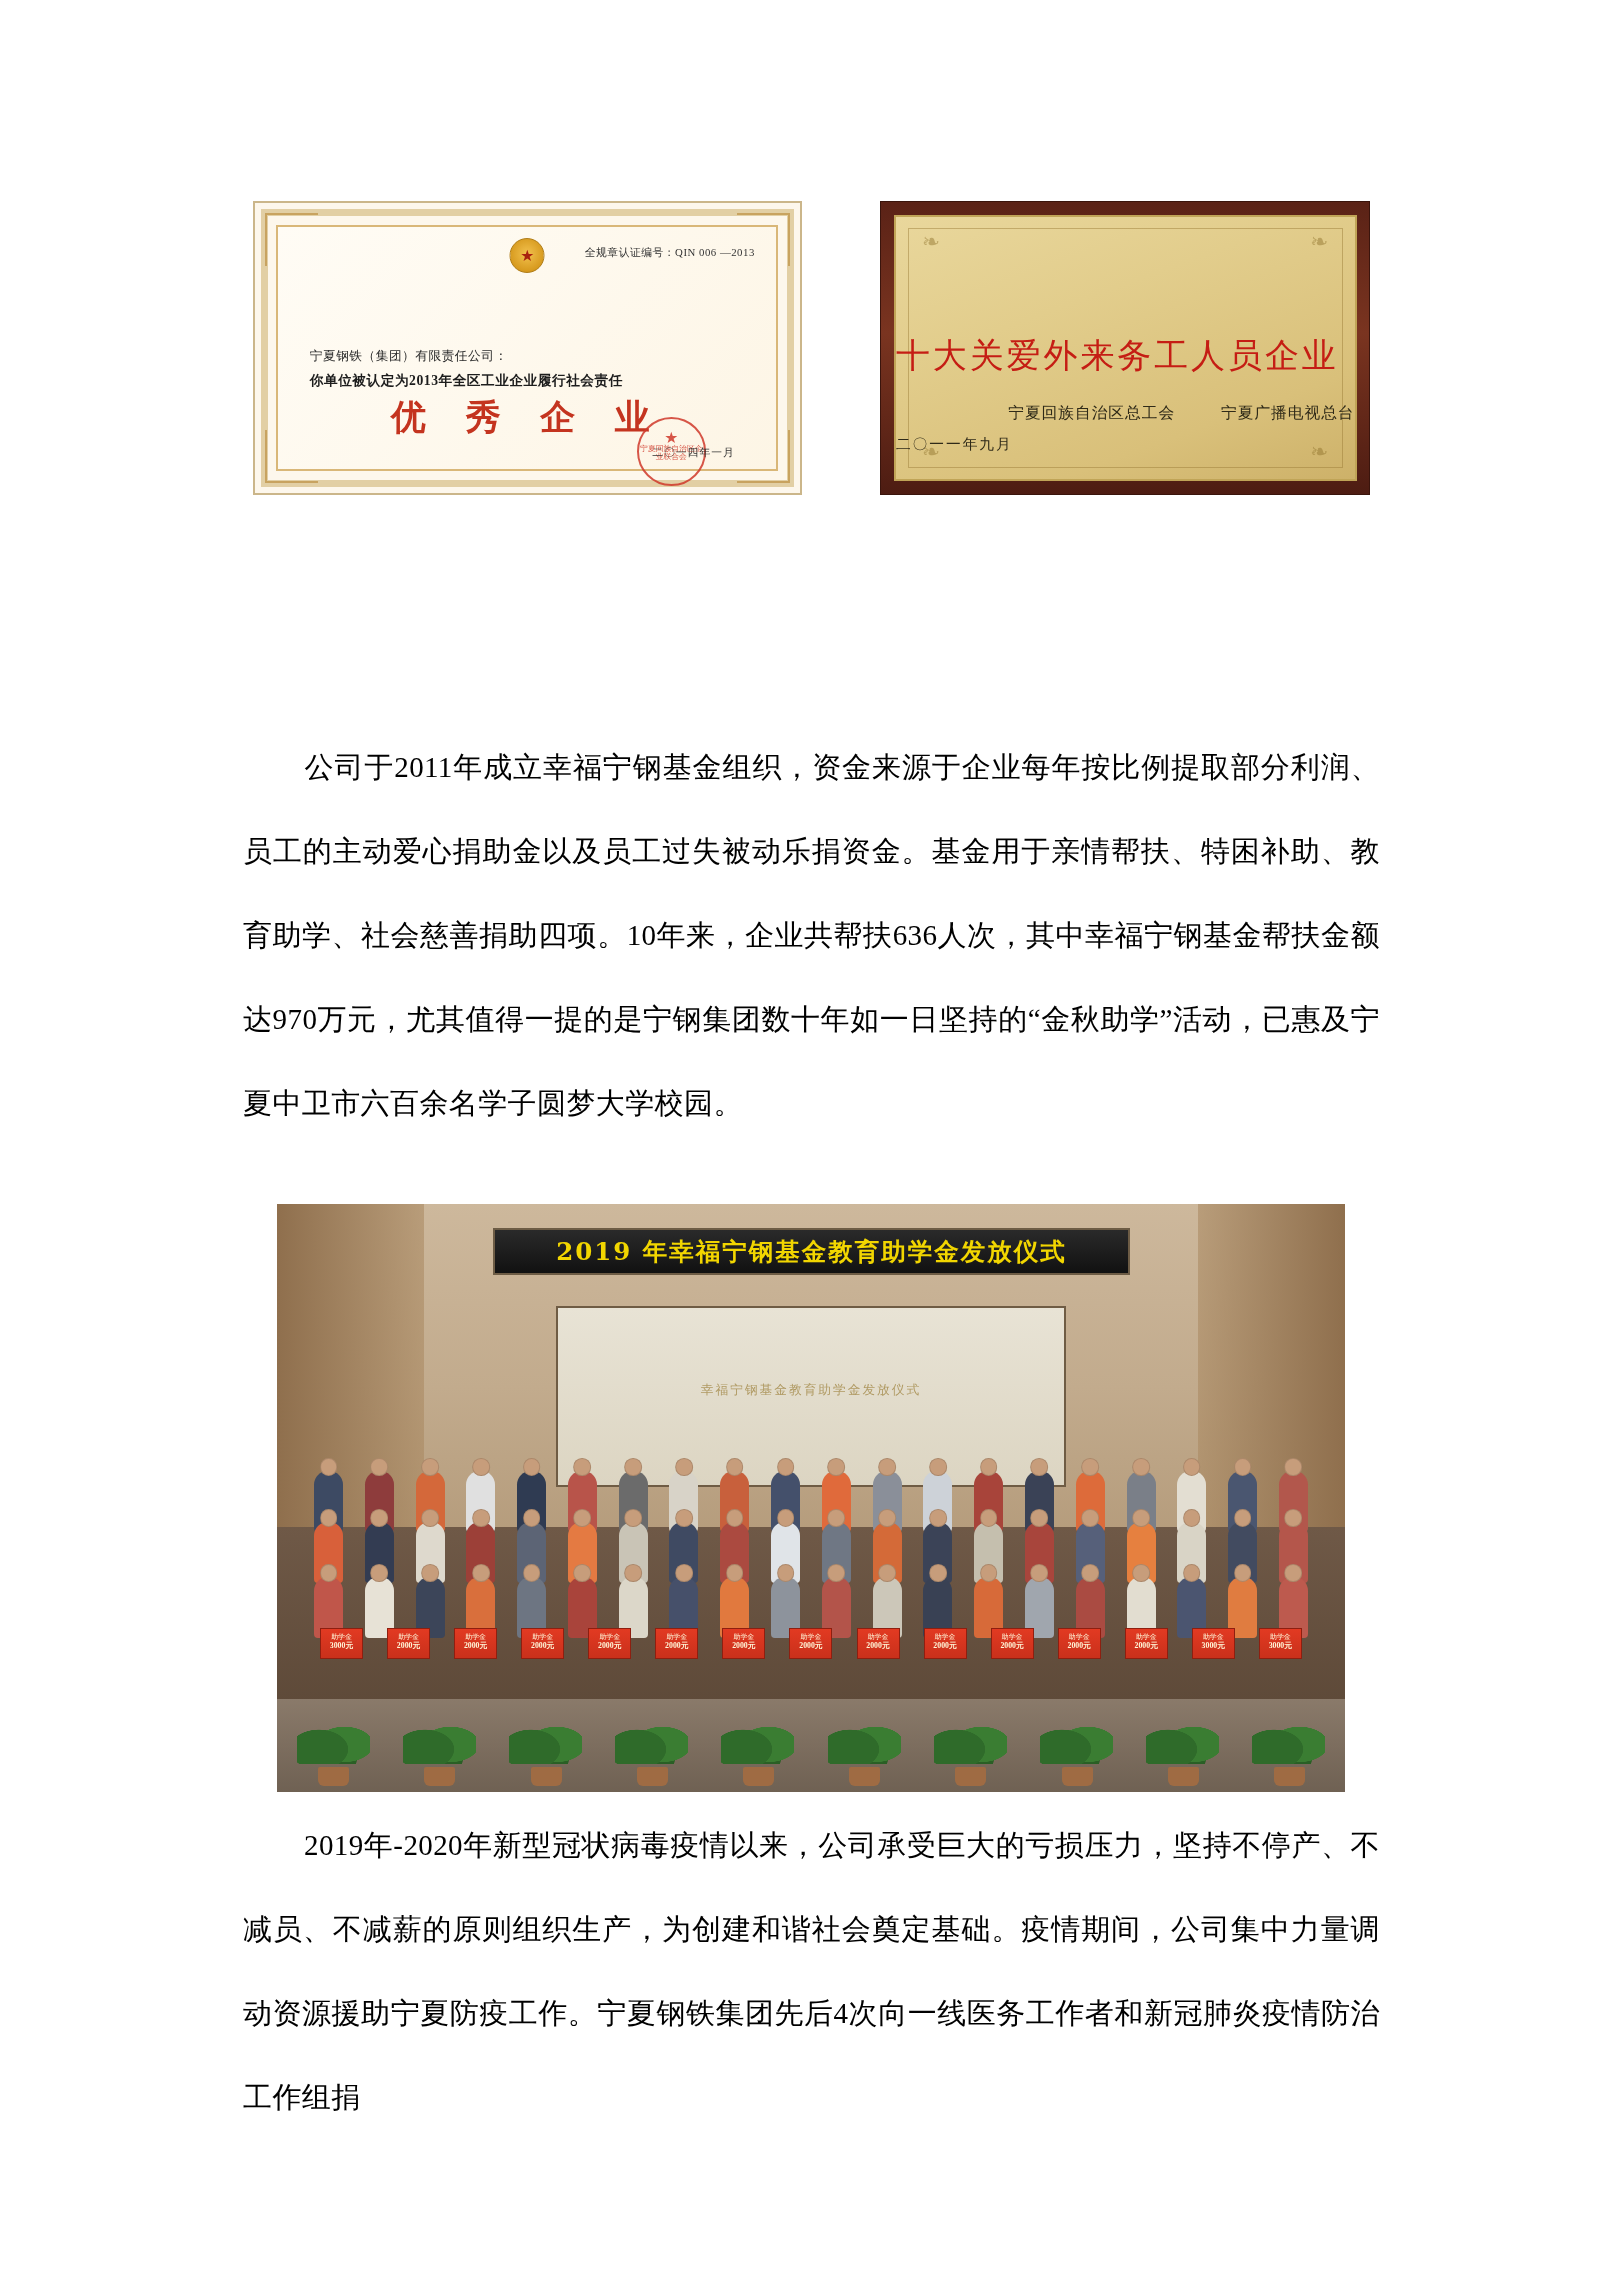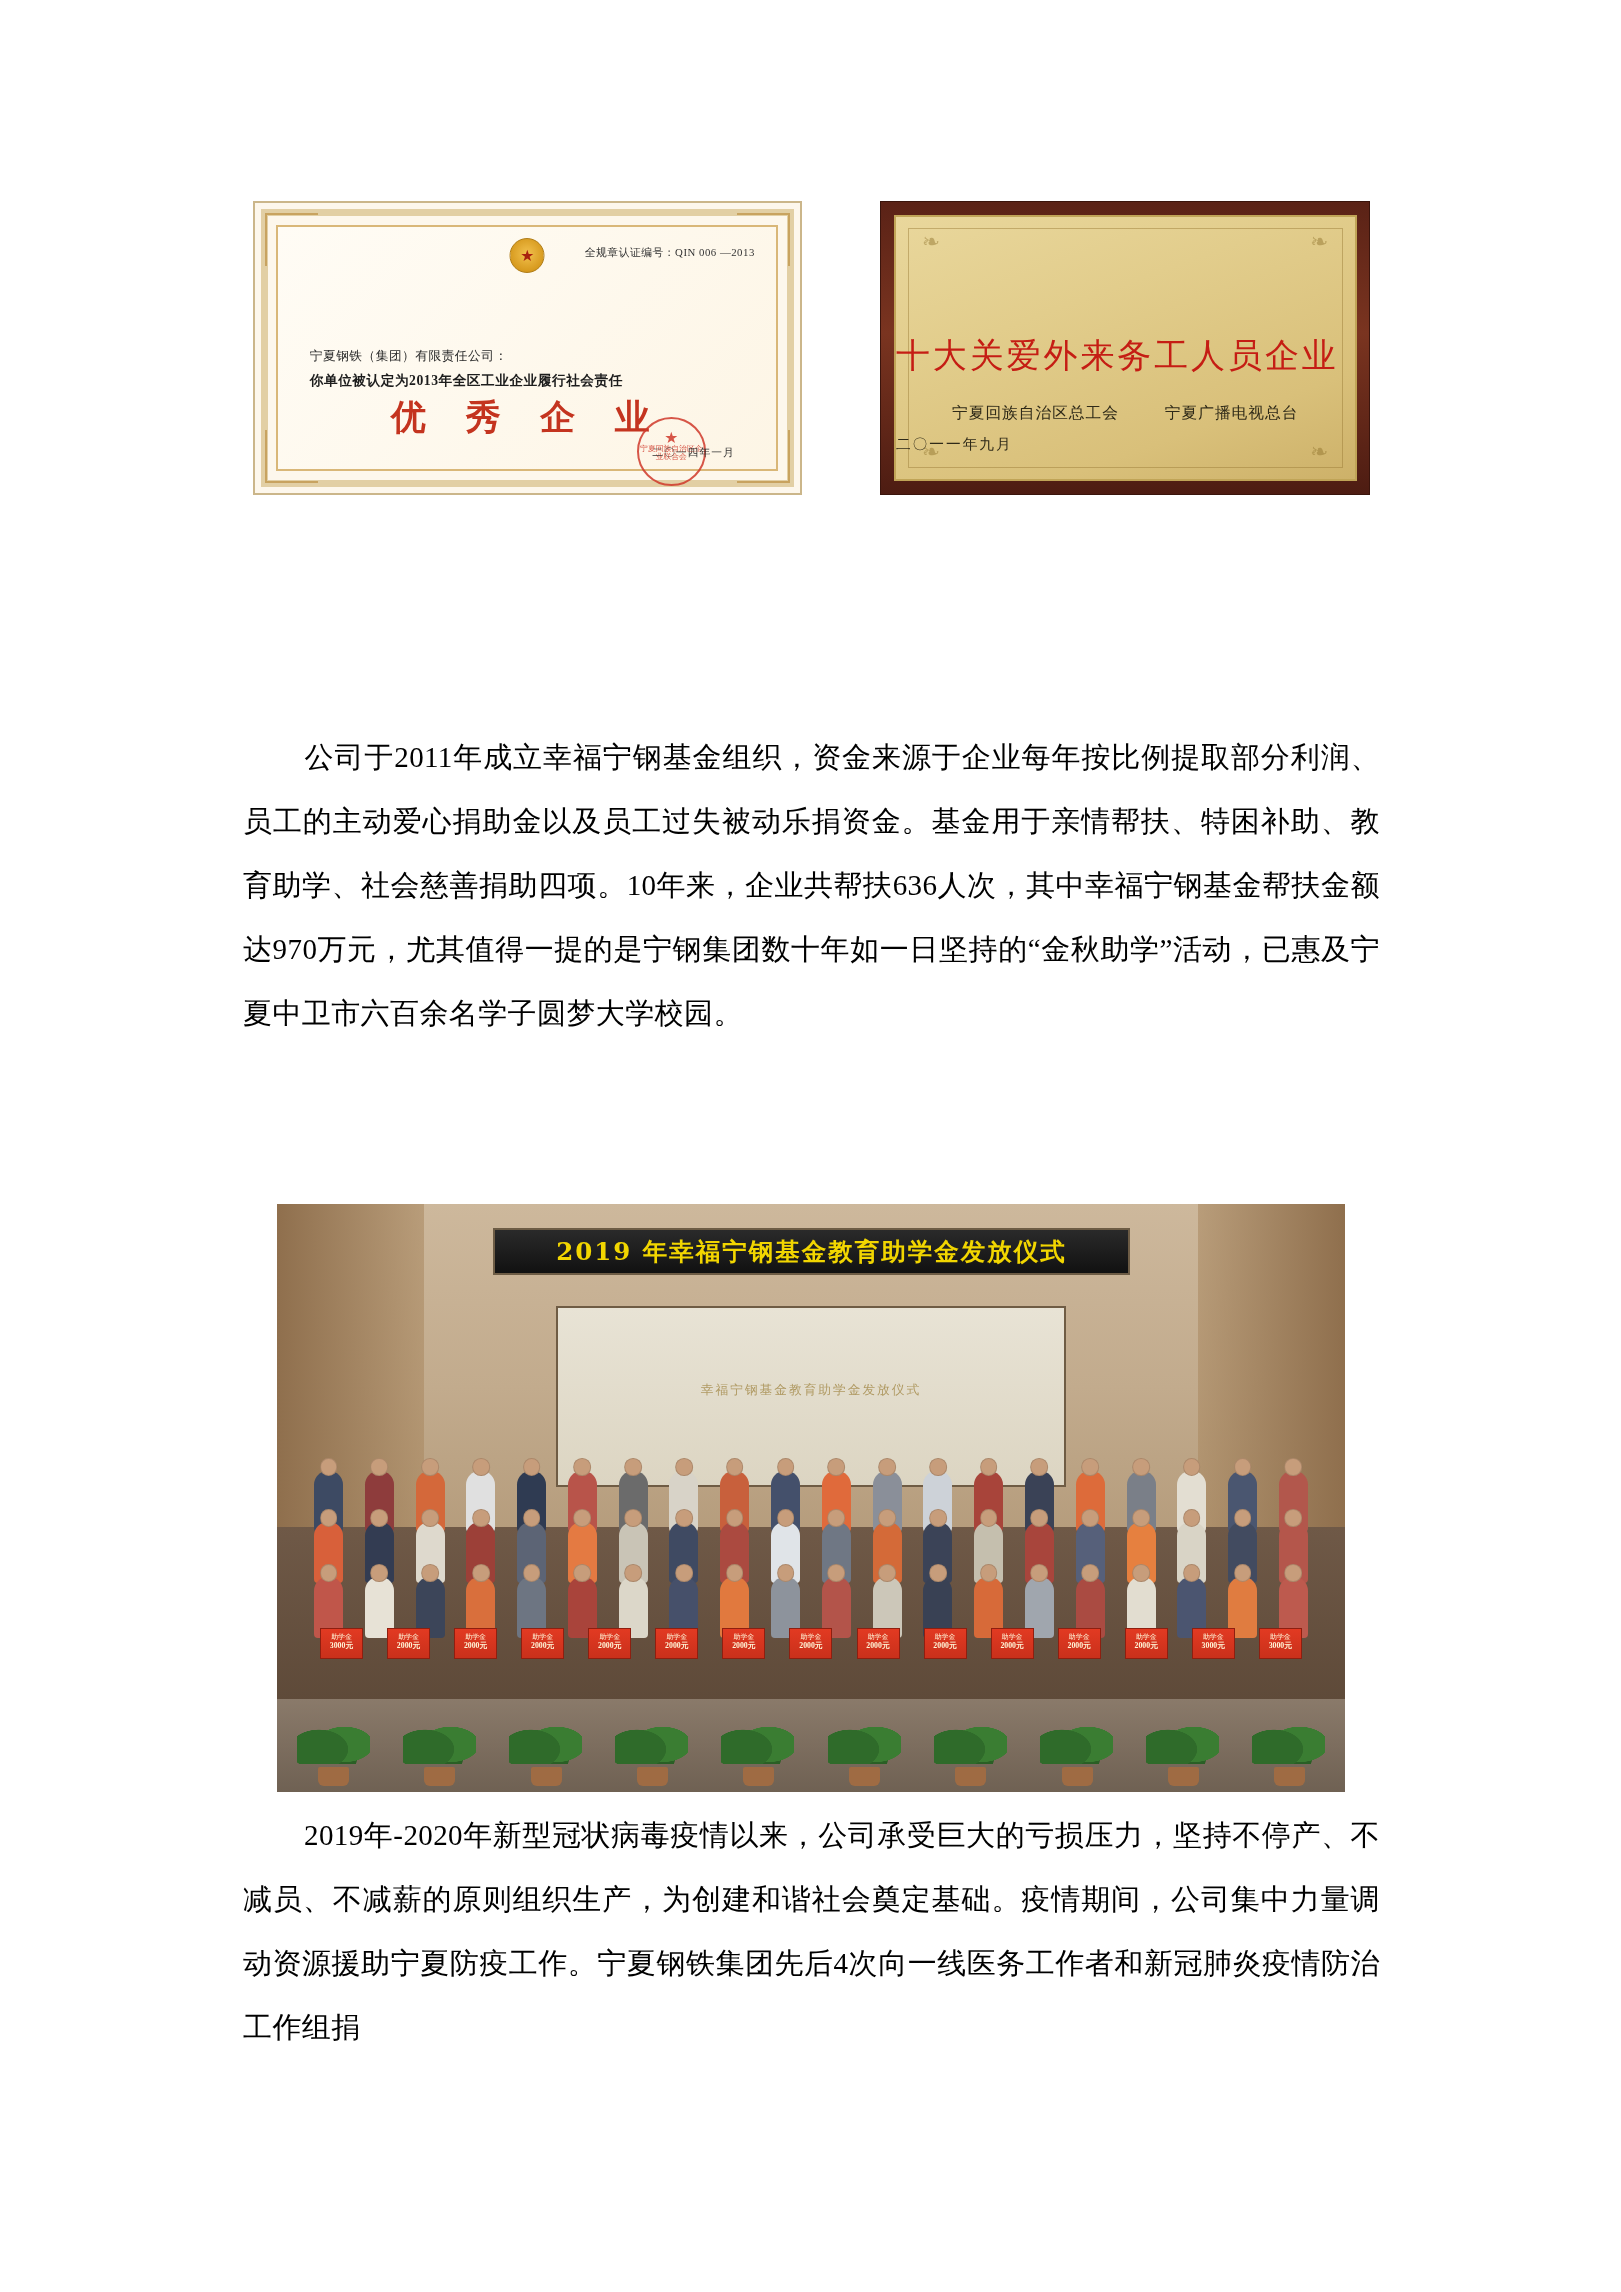--- a/index.html
+++ b/index.html
@@ -219,40 +219,40 @@
     letter-spacing: 2.9px;
     color: #c51d14;
     font-weight: normal;
     font-family: "DejaVu Serif", serif;
     margin-top: 25px;
   }
   .cert2 .issuers {
     position: absolute;
     left: 0; right: 0;
     top: 186px;
-    text-align: center;
+    text-align: right;
     font-size: 15.7px;
     color: #2f2a18;
     letter-spacing: 1px;
   }
   .cert2 .issuers span + span { margin-left: 41px; }
   .cert2 .plaque-date {
     position: absolute;
     left: 0; right: 0;
     top: 218px;
     text-align: left;
     font-size: 14.7px;
     color: #2f2a18;
     letter-spacing: 2px;
   }
 
   
   .para {
     font-size: 29px;
-    line-height: 64px;
+    line-height: 84px;
     text-align: justify;
     text-justify: inter-ideograph;
     letter-spacing: 0.4px;
     color: #000;
   }
   .para .indent { display: inline-block; width: 61px; }
 
   #para1 {
     position: absolute;
     left: 243px;

